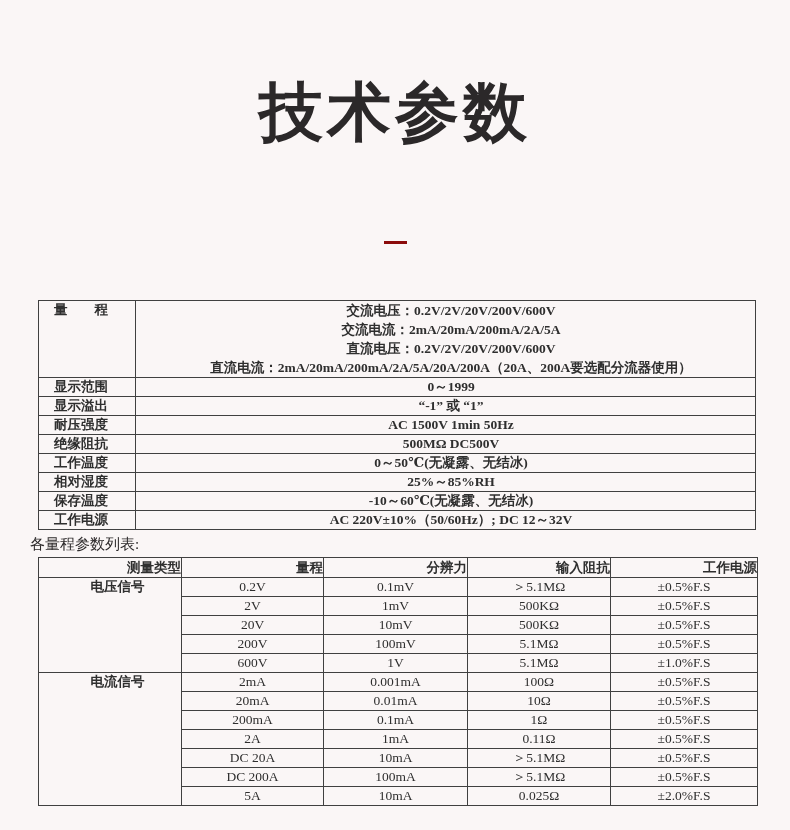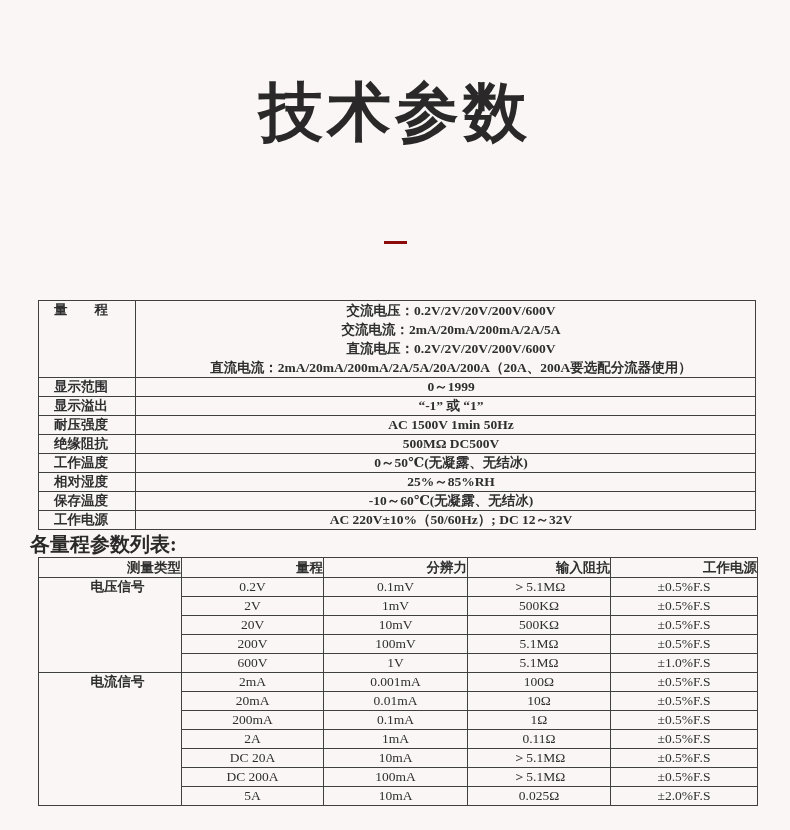--- a/index.html
+++ b/index.html
@@ -65,23 +65,23 @@
   .spec-table tr.quad td {
     height: 76px;
   }
   .spec-table .line {
     line-height: 19px;
     height: 19px;
   }
   
   .range-caption {
     margin: 6px 0 5px 30px;
-    font-size: 20px;
+    font-size: 15px;
     line-height: 16px;
-    font-weight: bold;
+    font-weight: normal;
     color: #2b2829;
   }
   
   .range-table {
     margin: 0 0 0 38px;
     width: 719px;
   }
   .range-table th {
     height: 19px;
     font-weight: bold;

